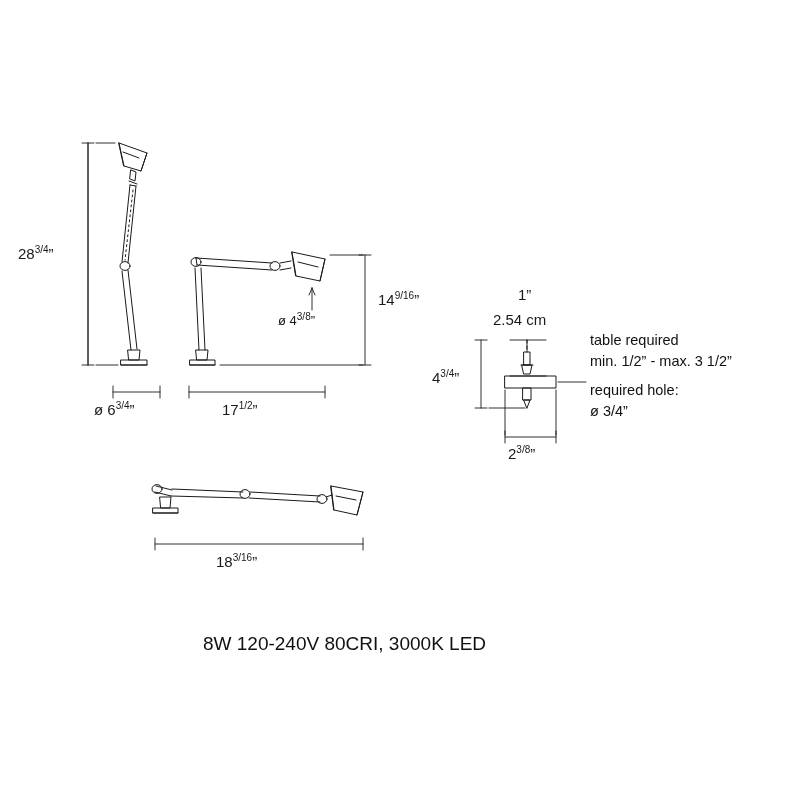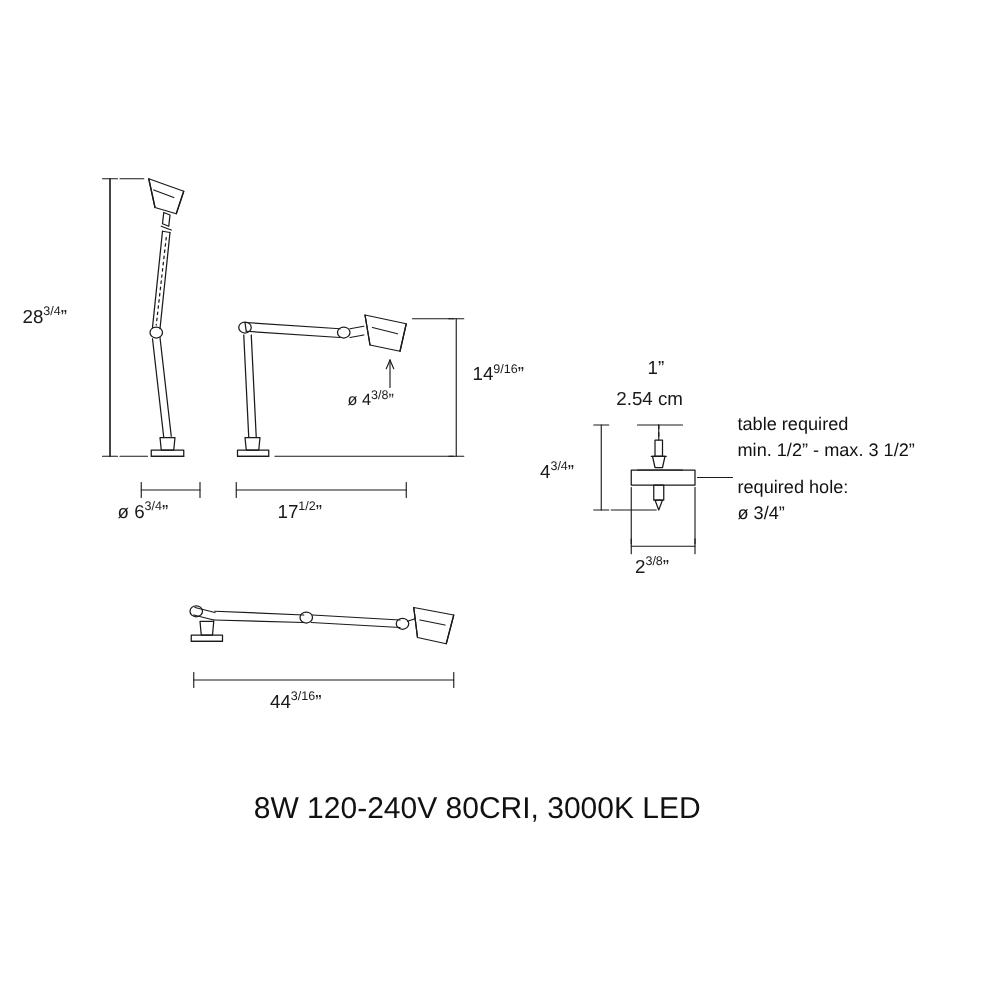--- a/index.html
+++ b/index.html
@@ -31,21 +31,21 @@
   .lbl .frac {
     font-size: 10px;
     vertical-align: super;
     letter-spacing: 0;
   }
   .lbl.small {
     font-size: 13px;
   }
   .caption {
     position: absolute;
-    font-size: 24px;
+    font-size: 19px;
     color: #111111;
     white-space: nowrap;
   }
   .note {
     position: absolute;
     font-size: 14.5px;
     color: #111111;
     white-space: nowrap;
     line-height: 1.45;
   }
@@ -225,21 +225,21 @@
 
   <div class="lbl" style="left:378px; top:290px;">
     <span>14</span><span class="frac">9/16</span><span>”</span>
   </div>
 
   <div class="lbl small" style="left:278px; top:311px;">
     <span>ø </span><span>4</span><span class="frac">3/8</span><span>”</span>
   </div>
 
   <div class="lbl" style="left:216px; top:552px;">
-    <span>44</span><span class="frac">3/16</span><span>”</span>
+    <span>18</span><span class="frac">3/16</span><span>”</span>
   </div>
 
   <div class="lbl" style="left:518px; top:286px;">
     <span>1</span><span>”</span>
   </div>
 
   <div class="lbl" style="left:493px; top:311px;">2.54 cm</div>
 
   <div class="lbl" style="left:432px; top:368px;">
     <span>4</span><span class="frac">3/4</span><span>”</span>

